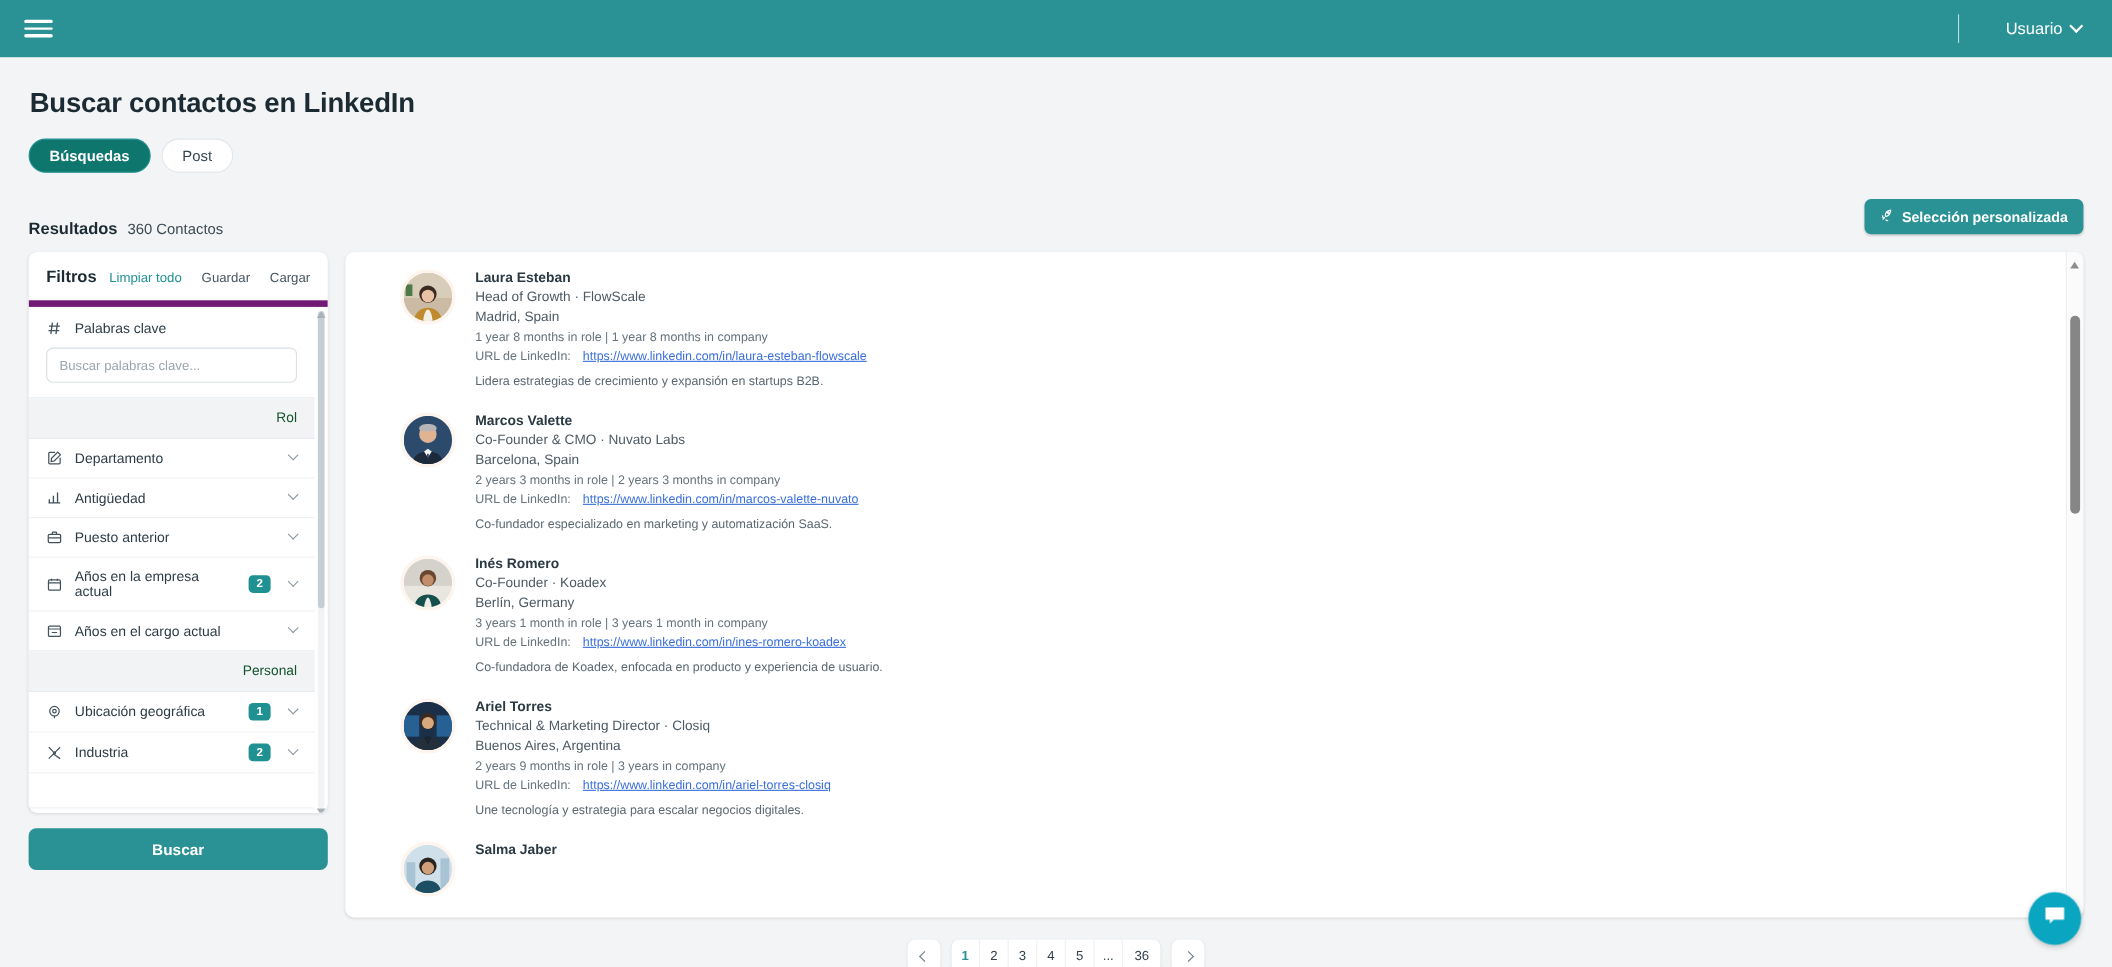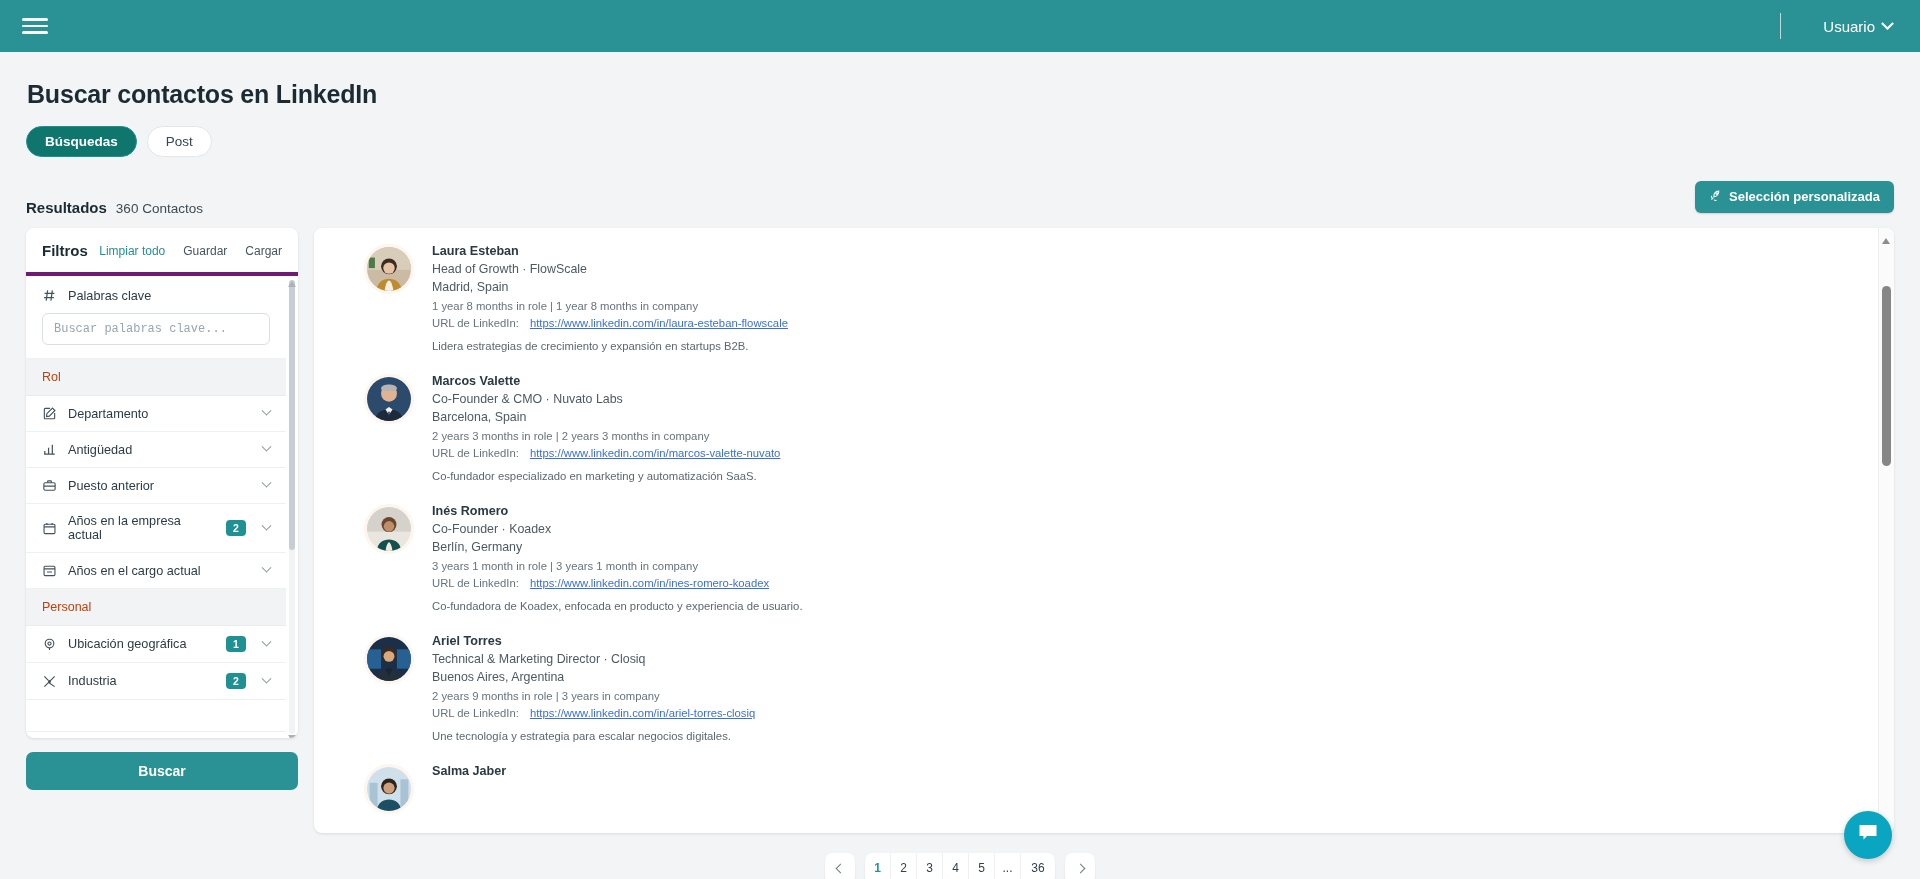--- a/index.html
+++ b/index.html
@@ -40,28 +40,28 @@
   .content { display: flex; gap: 16px; margin-top: 12px; align-items: flex-start; }
   
   .filters { width: 272px; background: #fff; border-radius: 8px;
              box-shadow: 0 1px 3px rgba(0,0,0,.10); overflow: hidden; flex: none; }
   .filters-head { display: flex; align-items: center; justify-content: space-between;
                   padding: 14px 16px 13px 16px; }
   .filters-title { font-size: 15px; font-weight: bold; color: #1c2b33; }
   .filters-actions { display: flex; gap: 18px; }
   .fa-link { font-size: 12px; cursor: pointer; color: #45545e; }
   .fa-link.teal { color: #1f9193; }
-  .filters-body { position: relative; height: 466px; overflow: hidden; border-top: 4px solid #701a75;}
-  .fgroup { padding: 11px 16px; background: #f1f3f5; font-size: 12.5px; color: #c2410c;
-            border-bottom: 1px solid #e8ecef; }
+  .filters-body { position: relative; height: 466px; overflow: hidden; border-top: 6px solid #701a75;}
+  .fgroup { padding: 11px 16px; background: #f1f3f5; font-size: 12.5px; color: #14532d;
+            border-bottom: 1px solid #e8ecef; text-align: right; }
   .fkeyword { padding: 12px 16px 13px; border-bottom: 1px solid #eef1f3; }
   .fkeyword-head { display: flex; align-items: center; gap: 11px; font-size: 12.7px; color: #2c3b45; }
   .fk-input { width: 100%; margin-top: 10px; padding: 8px 11px; font-size: 12px;
     border: 1px solid #d9dfe3; border-radius: 6px; color: #2c3b45;
-    font-family: Liberation Mono, monospace; outline: none; background: #fff; }
+    font-family: Liberation Sans, sans-serif; outline: none; background: #fff; }
   .fk-input::placeholder { color: #9aa5ad; }
   .frow { display: flex; align-items: center; padding: 10px 16px; gap: 11px;
           border-bottom: 1px solid #eef1f3; cursor: pointer; min-height: 32px;}
   .frow-label { font-size: 12.7px; color: #2c3b45; flex: 1; }
   .badge { background: #1f9193; color: #fff; font-size: 10.5px; font-weight: bold;
     border-radius: 4px; padding: 2px 7px; min-width: 20px; text-align: center; }
   .chev { width: 7px; height: 7px; border-right: 1.6px solid #8b979f;
     border-bottom: 1.6px solid #8b979f; transform: rotate(45deg) translate(-2px,-2px); margin-left: 6px;}
   .ficon { width: 15px; height: 15px; flex: none; display: block; color: #44525c;}
   .sb-track { position: absolute; right: 3px; top: 4px; bottom: 4px; width: 6px;

